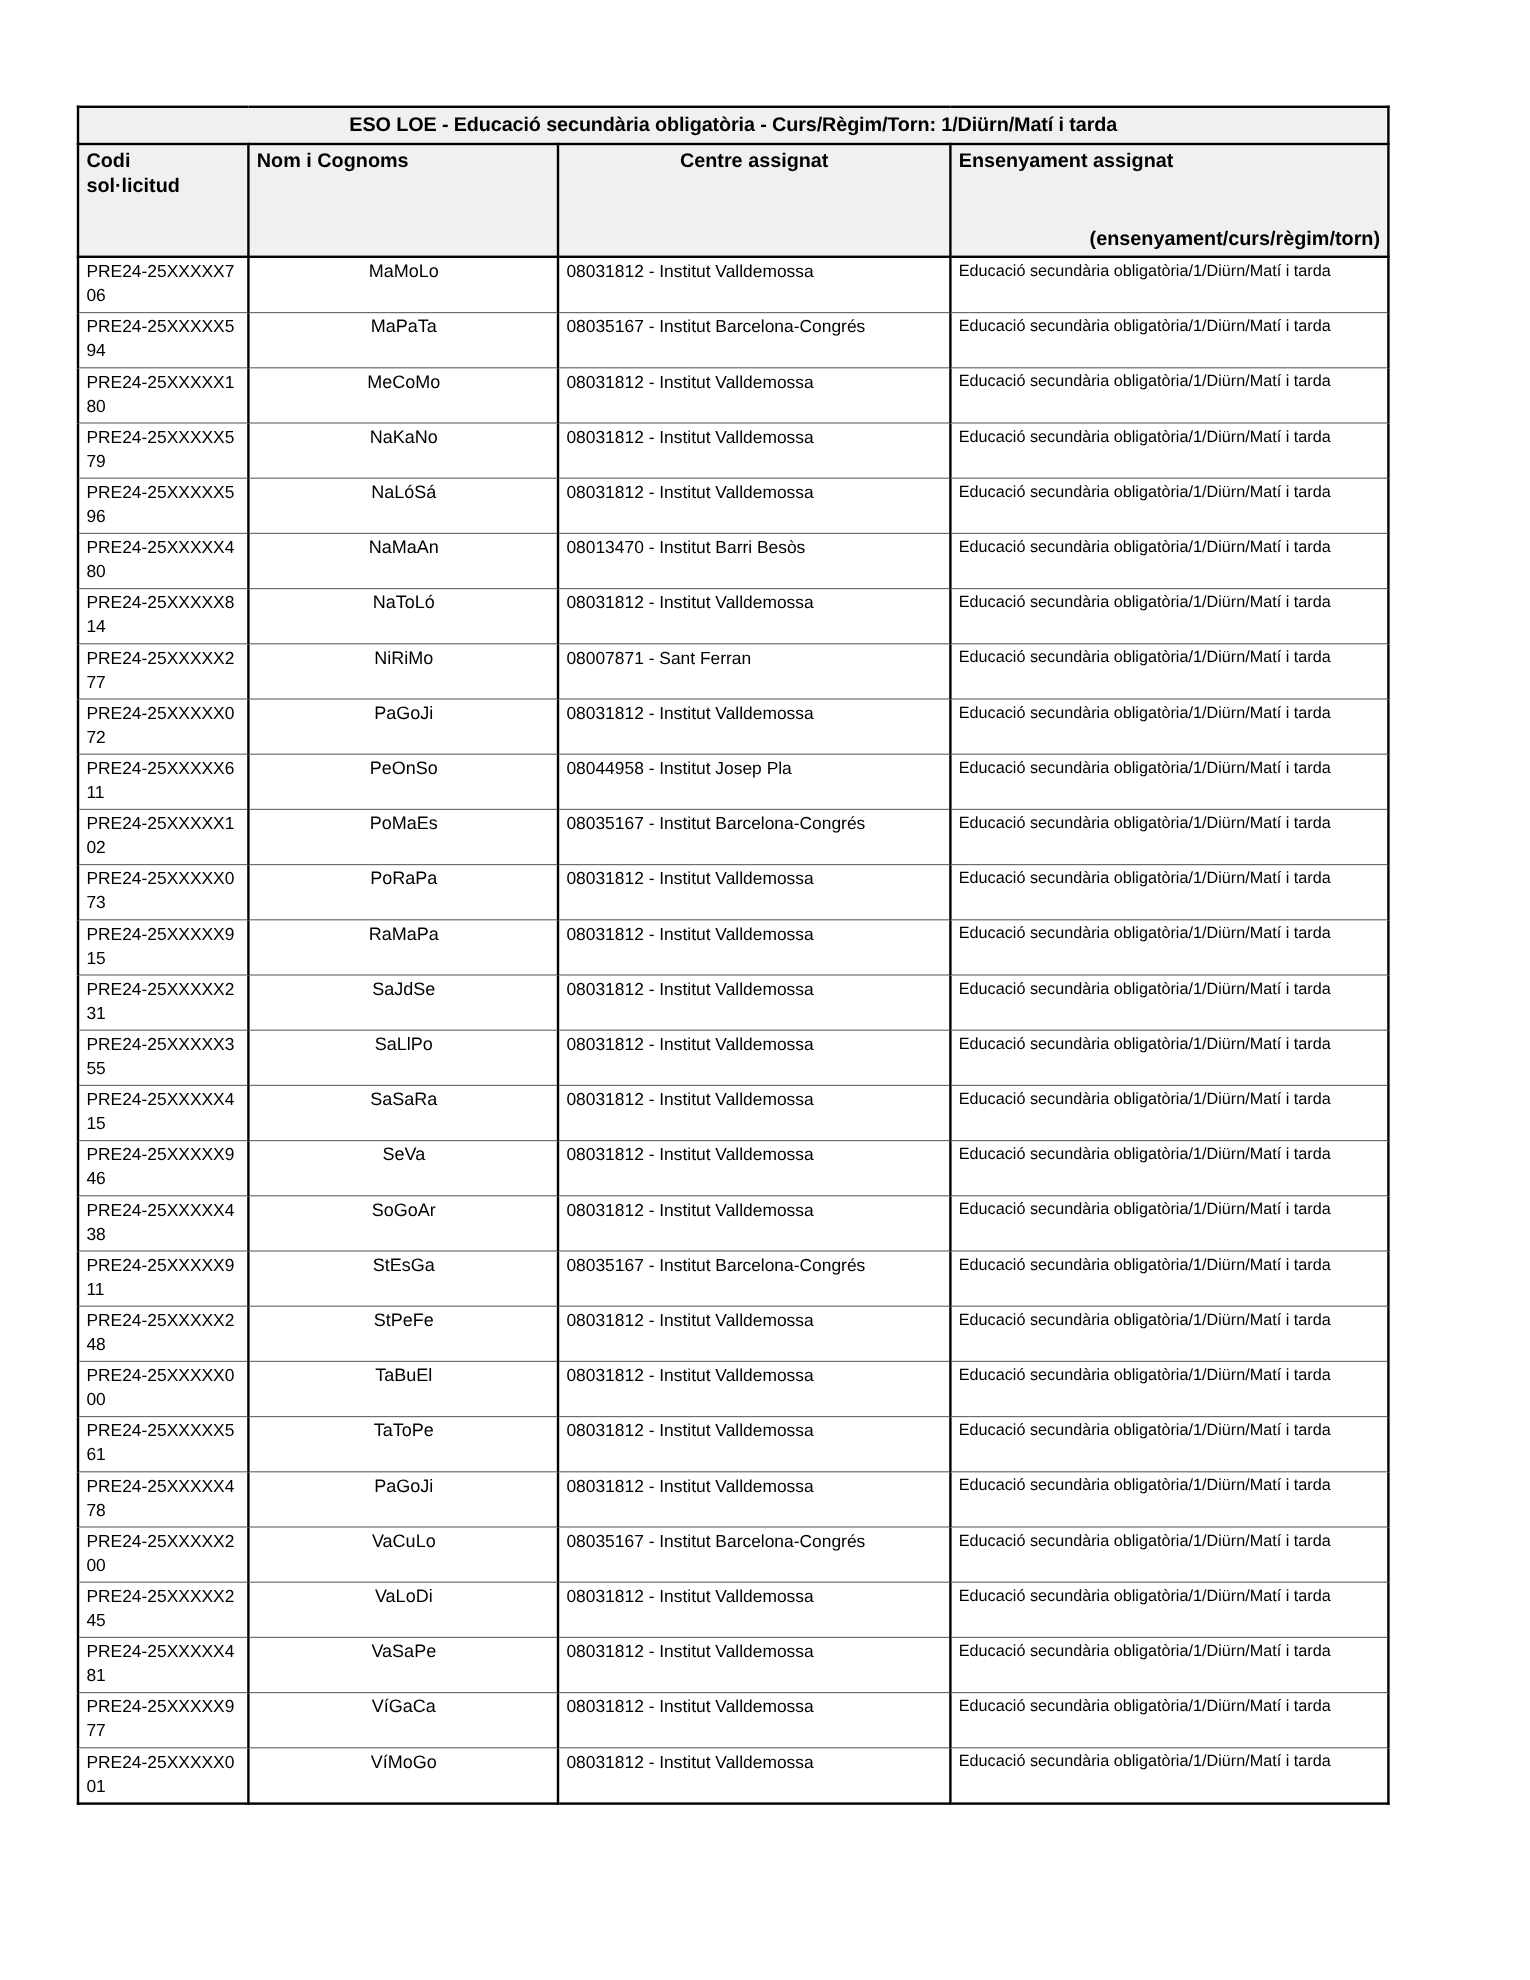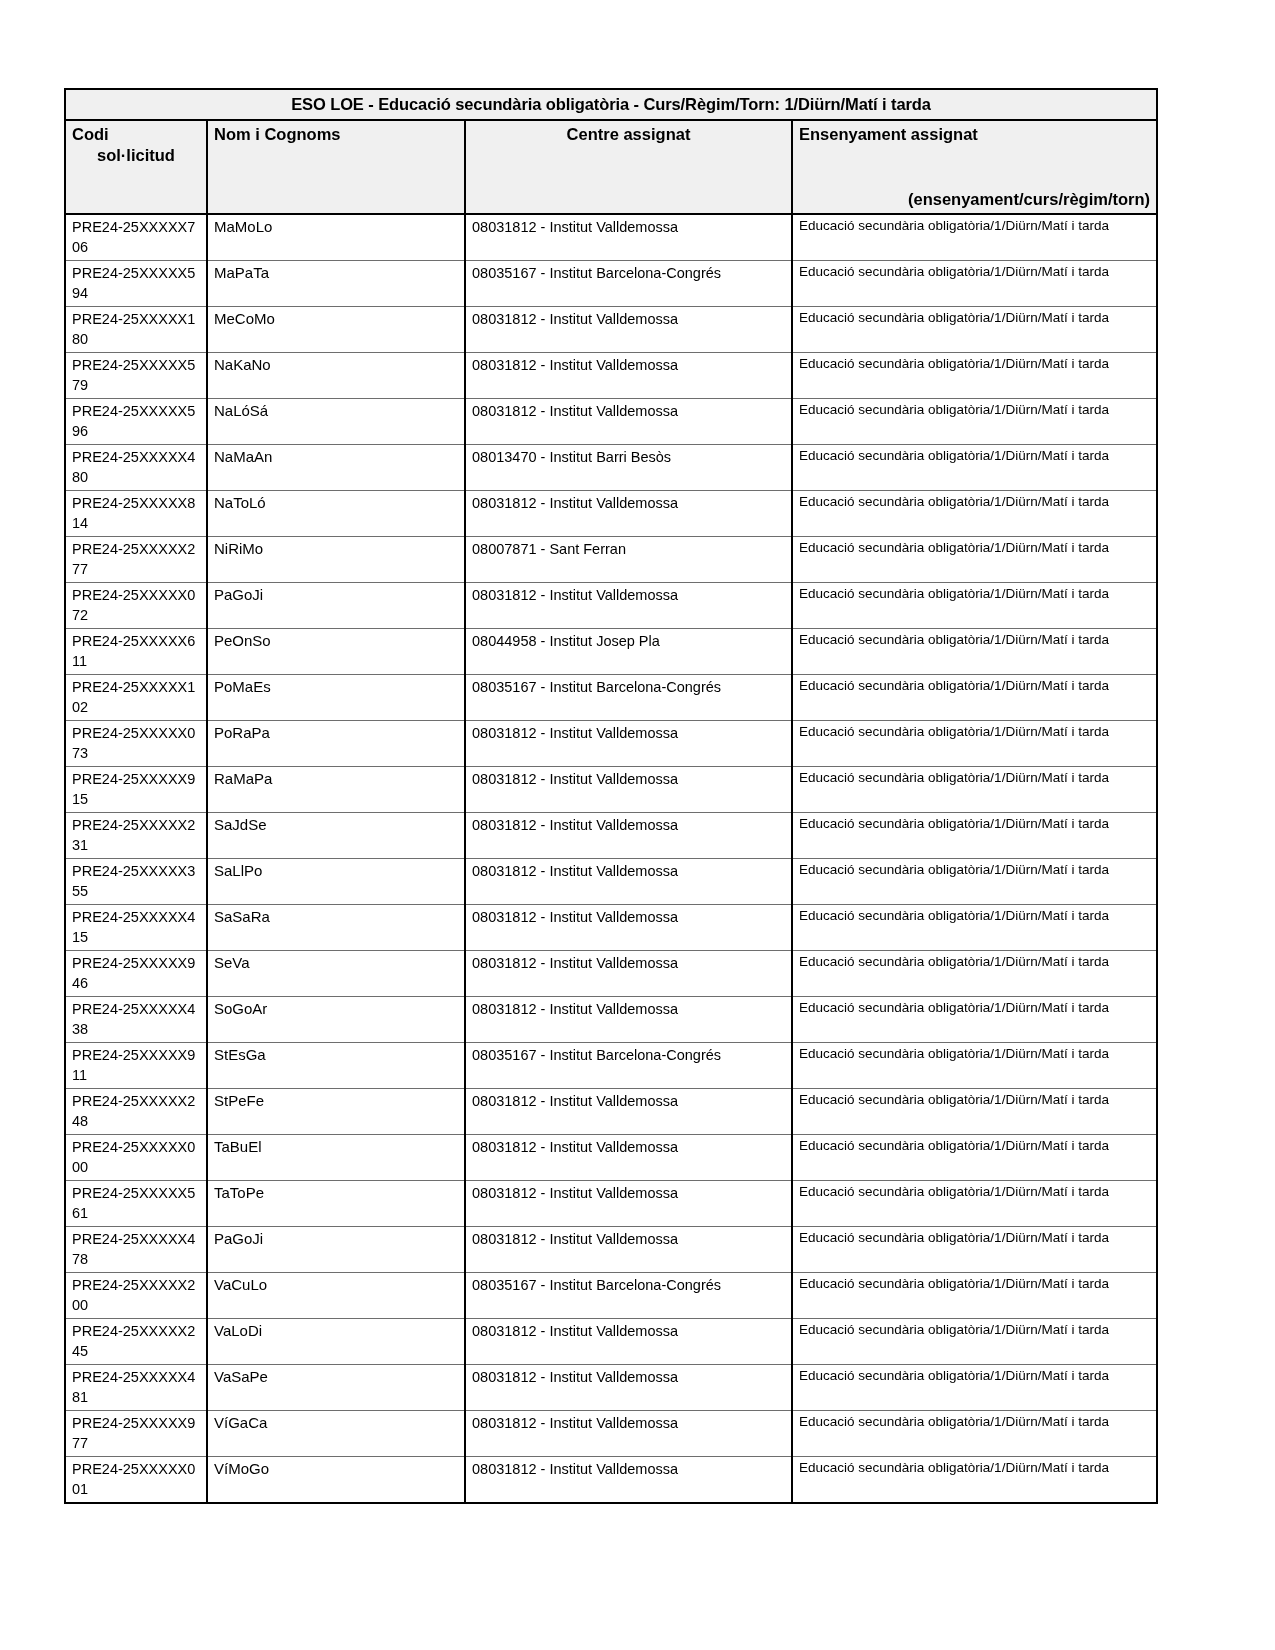--- a/index.html
+++ b/index.html
@@ -58,21 +58,20 @@
     padding: 3px 6px 4px 6px;
     vertical-align: top;
     height: 52px;
     box-sizing: border-box;
   }
   th.col-head.left   { text-align: left; }
   th.col-head.center { text-align: center; }
 
   th.col-head .hl2 {
     display: block;
-    text-align: center;
   }
   th.col-head.ense {
     text-align: left;
   }
   th.col-head.ense .hl2 {
     text-align: right;
     margin-top: 44px;
   }
 
   
@@ -86,21 +85,21 @@
     line-height: 1.38;
     padding: 2px 5px 3px 6px;
     box-sizing: border-box;
     height: 42.5px;
     overflow: hidden;
   }
   td.cell.codi {
     font-size: 14.5px;
     word-break: break-all;
   }
-  td.cell.nom    { font-size: 15px; }
+  td.cell.nom    { font-size: 15px; text-align: center; }
   td.cell.centre { font-size: 14.5px; }
   td.cell.ense   { font-size: 13.5px; line-height: 1.35; }
 
   tr.data-row:last-child td.cell {
     border-bottom: 2px solid #000000;
   }
 </style>
 </head>
 <body>
 

